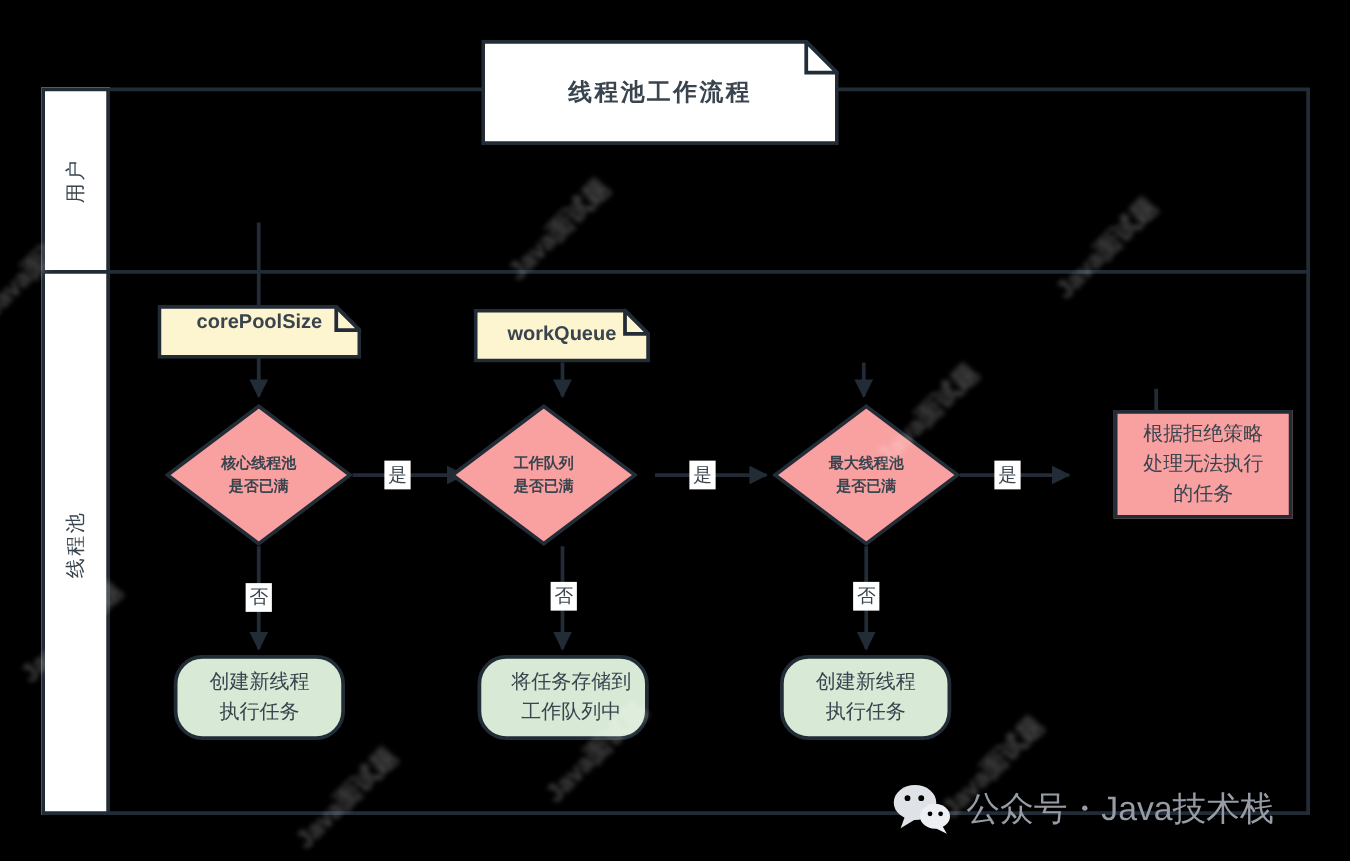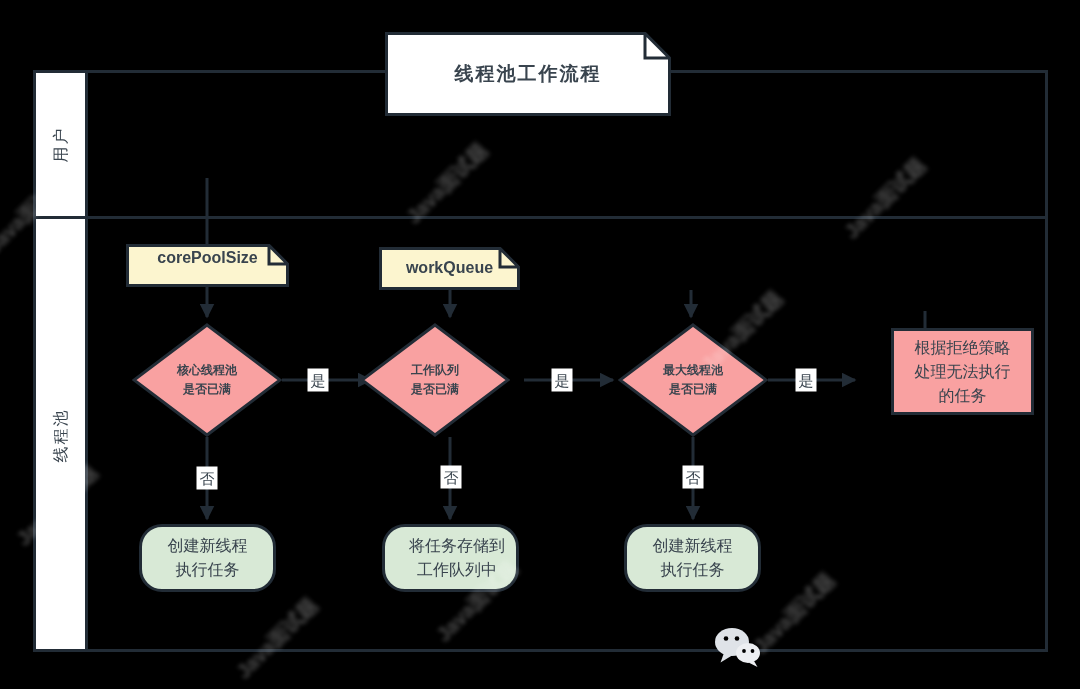--- a/index.html
+++ b/index.html
@@ -155,15 +155,16 @@
     <svg width="48" height="42" viewBox="0 0 48 42">
       <ellipse cx="19" cy="16" rx="17" ry="14" fill="#dfe3e8"></ellipse>
       <path d="M11 27 L7.5 36.5 L19 29.5 Z" fill="#dfe3e8"></path>
       <circle cx="13" cy="12.5" r="2.3" fill="#000"></circle>
       <circle cx="24" cy="12.5" r="2.3" fill="#000"></circle>
       <ellipse cx="35" cy="27" rx="12" ry="10" fill="#edeff2"></ellipse>
       <path d="M41 35 L44.5 41 L35.5 36.5 Z" fill="#edeff2"></path>
       <circle cx="31" cy="25" r="1.9" fill="#000"></circle>
       <circle cx="39.5" cy="25" r="1.9" fill="#000"></circle>
     </svg>
+    <span class="caption">公众号・Java技术栈</span>
   </div>
 
 </div>
 
 </body></html>

